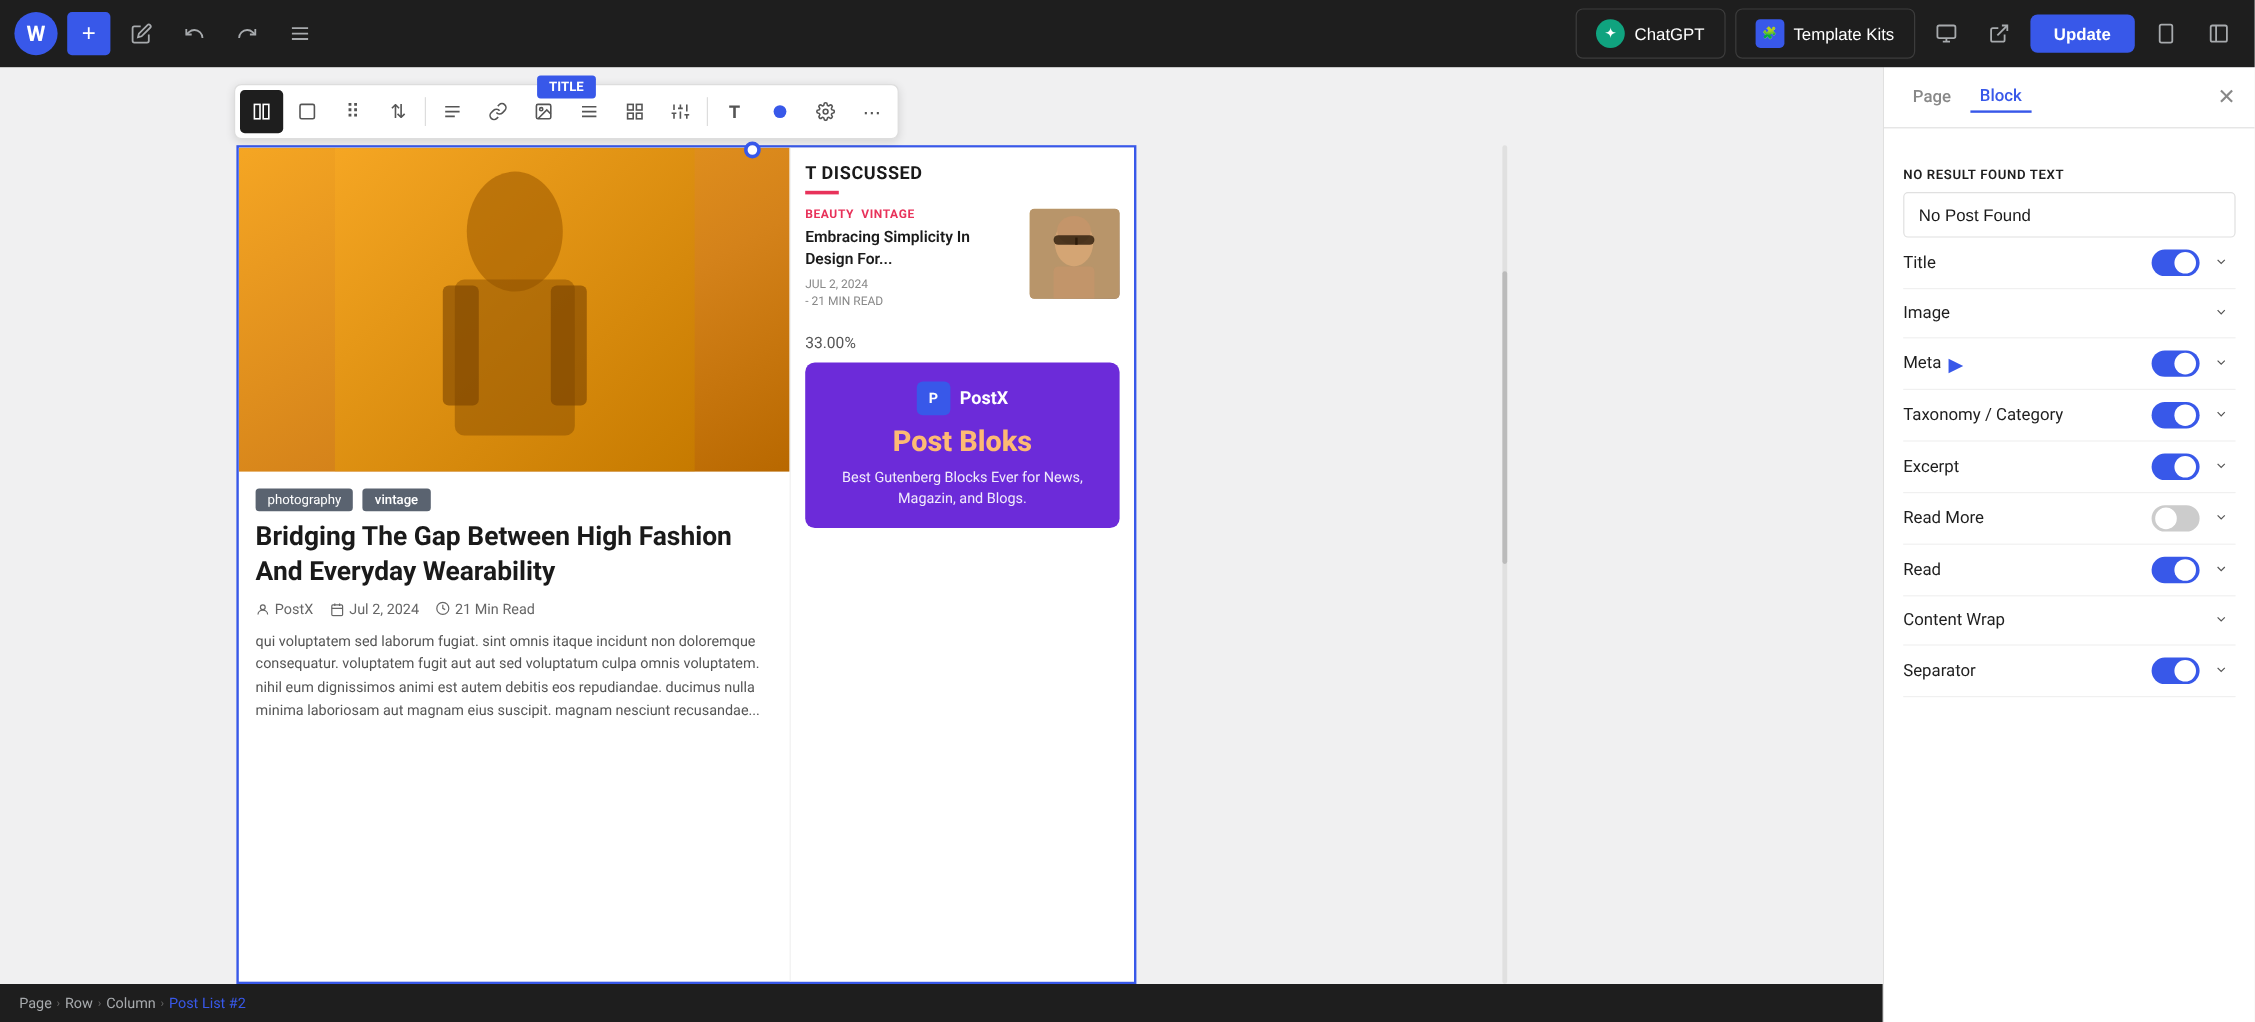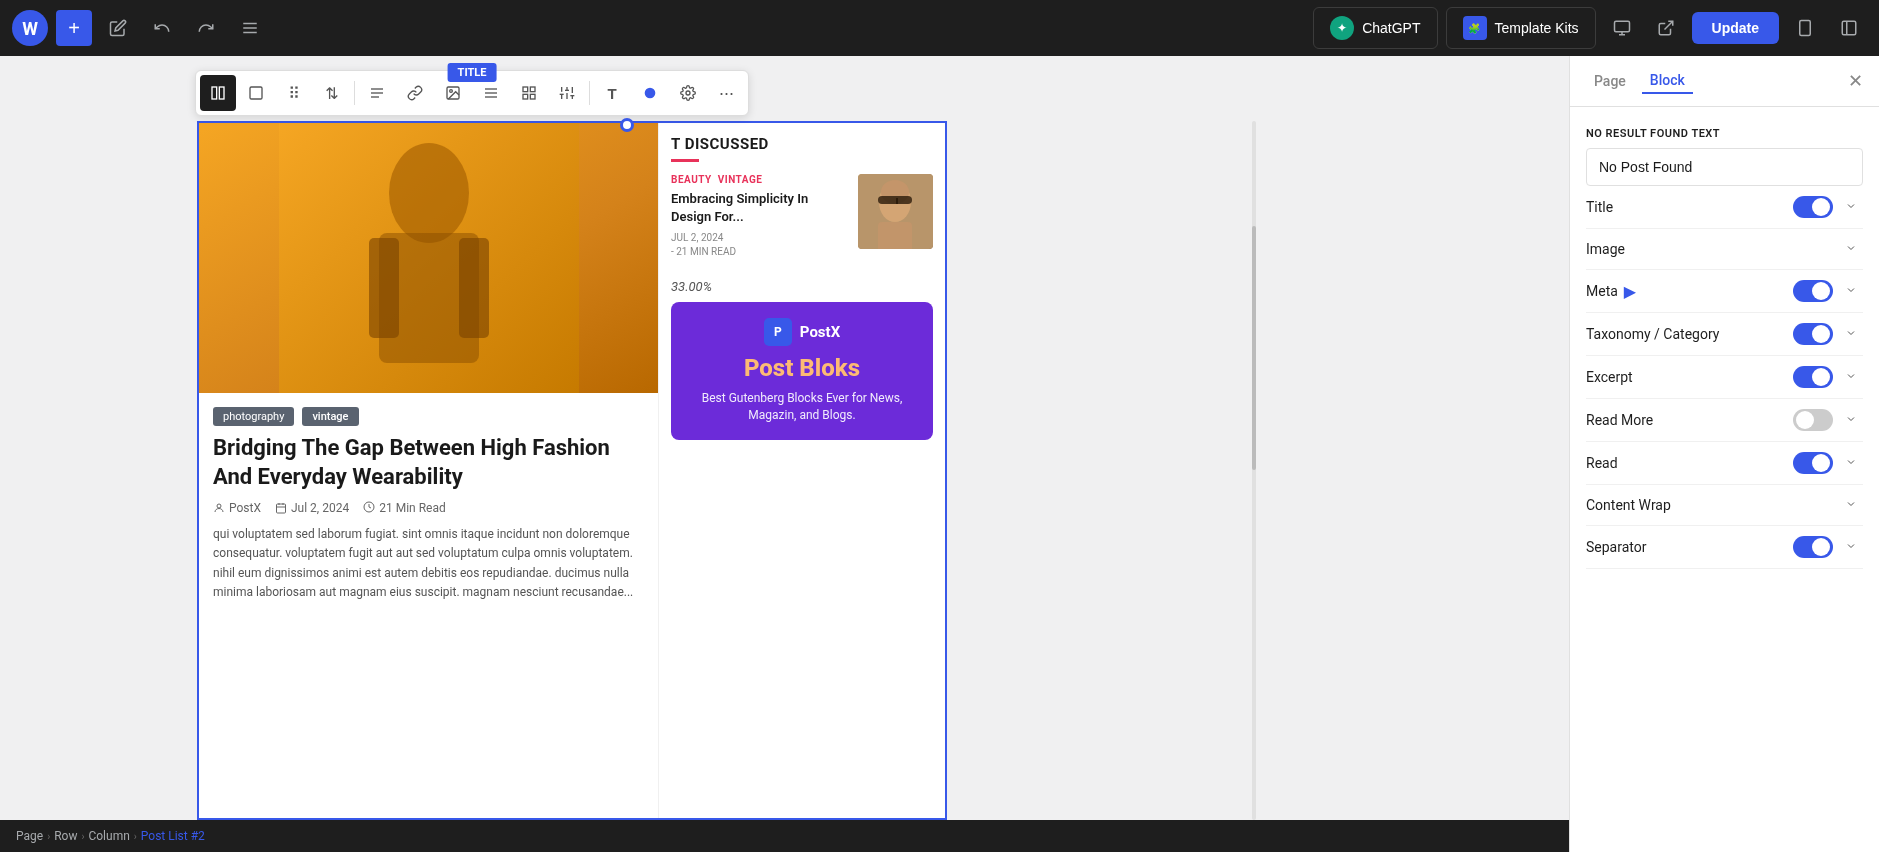--- a/index.html
+++ b/index.html
@@ -64,21 +64,21 @@
       display: flex; flex-direction: column; overflow: hidden;
     }
     .panel-header { display: flex; align-items: center; padding: 12px 16px; border-bottom: 1px solid #e0e0e0; gap: 8px; }
     .panel-tab { font-size: 14px; font-weight: 500; color: #888; cursor: pointer; padding: 4px 8px; }
     .panel-tab.active { color: #3858e9; border-bottom: 2px solid #3858e9; }
     .panel-close { margin-left: auto; background: none; border: none; cursor: pointer; color: #888; font-size: 18px; }
     .panel-content { flex: 1; overflow-y: auto; padding: 16px; }
 
     
     .panel-field-label { font-size: 11px; font-weight: 600; color: #1e1e1e; text-transform: uppercase; letter-spacing: 0.5px; margin-bottom: 8px; margin-top: 16px; }
-    .panel-field-label:first-child { margin-top: 4px; }
+    .panel-field-label:first-child { margin-top: 16px; }
     .panel-text-input { width: 100%; border: 1px solid #e0e0e0; border-radius: 4px; padding: 10px 12px; font-size: 14px; color: #1a1a1a; }
 
     .panel-row { display: flex; align-items: center; justify-content: space-between; padding: 10px 0; border-bottom: 1px solid #f0f0f0; }
     .panel-row-label { font-size: 14px; color: #1e1e1e; display: flex; align-items: center; gap: 6px; }
     .panel-row-controls { display: flex; align-items: center; gap: 6px; }
     .toggle {
       width: 40px; height: 22px; background: #3858e9; border-radius: 11px; position: relative; cursor: pointer;
     }
     .toggle.off { background: #ccc; }
     .toggle::after {
@@ -330,21 +330,21 @@
                 <rect width="75" height="75" fill="#b8956a"></rect>
                 <ellipse cx="37" cy="28" rx="16" ry="20" fill="#d4a574"></ellipse>
                 <ellipse cx="37" cy="18" rx="14" ry="12" fill="#c4956a"></ellipse>
                 <rect x="20" y="22" width="34" height="8" rx="4" fill="#2a1a0a" opacity="0.8"></rect>
                 <rect x="38" y="24" width="2" height="6" fill="#2a1a0a" opacity="0.9"></rect>
                 <rect x="20" y="48" width="34" height="30" rx="4" fill="#c4956a" opacity="0.8"></rect>
               </svg>
             </div>
           </div>
 
-          <div style="font-size:13px;color:#555;padding:8px 0;font-style:italic;">33.00%</div>
+          <div style="font-size:13px;color:#555;padding:8px 0;">33.00%</div>
 
           <div style="background:#6c2bd9;border-radius:8px;padding:16px;color:white;text-align:center;">
             <div style="display:flex;align-items:center;gap:8px;justify-content:center;margin-bottom:8px;">
               <div style="width:28px;height:28px;background:#3858e9;border-radius:5px;display:flex;align-items:center;justify-content:center;font-size:12px;color:white;font-weight:bold;">P</div>
               <span style="font-size:15px;font-weight:700;color:white;">PostX</span>
             </div>
             <div style="font-size:24px;font-weight:800;color:#fdba74;margin-bottom:8px;">Post Bloks</div>
             <div style="font-size:12px;color:rgba(255,255,255,0.9);line-height:1.4;">Best Gutenberg Blocks Ever for News, Magazin, and Blogs.</div>
           </div>
         </div>

